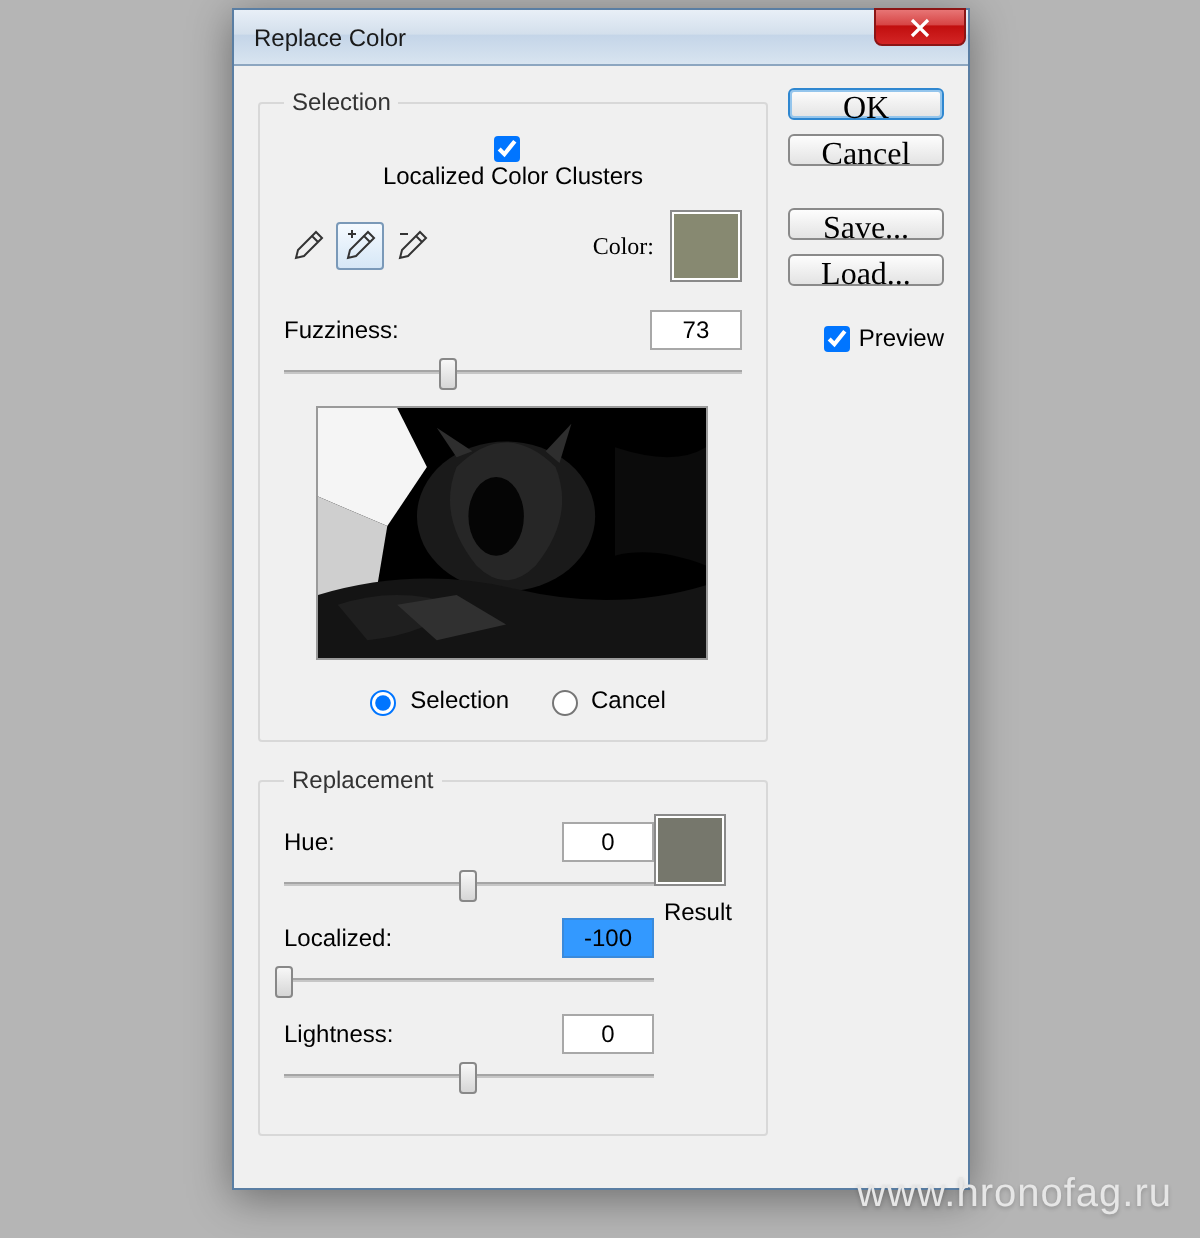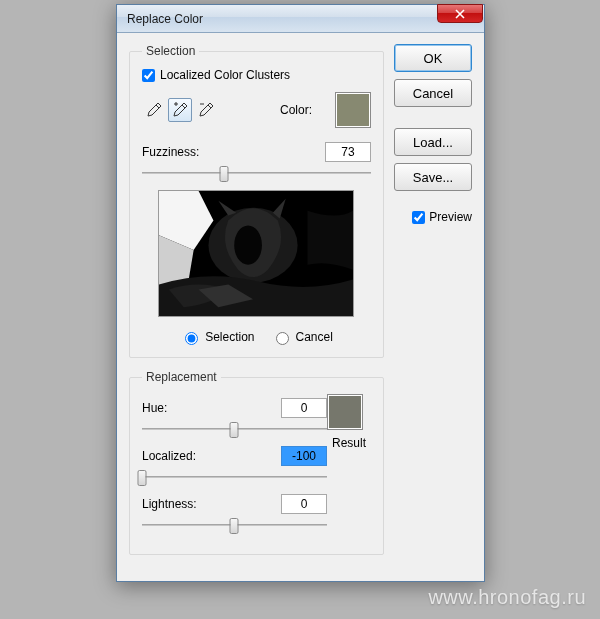--- a/index.html
+++ b/index.html
@@ -59,21 +59,21 @@
   .main-col { width: 268px; }
   .side-col { width: 82px; display: flex; flex-direction: column; align-items: stretch; }
   fieldset {
     border: 1px solid #d8d8d8;
     border-radius: 2px;
     margin: 0 0 12px 0;
     padding: 8px 12px 12px 12px;
     background: #f0f0f0;
   }
   legend { padding: 0 4px; color: #333; }
-  .row { display: flex; align-items: center; }
+  .row { display: flex; align-items: center; flex-direction: column; }
   .checkbox-row { margin: 2px 0 10px 0; }
   .checkbox-row input { margin: 0 5px 0 0; vertical-align: middle; }
   .tools-row { display: flex; align-items: center; margin-bottom: 14px; }
   .tool-btn {
     width: 24px; height: 24px;
     border: 1px solid transparent;
     display: flex; align-items: center; justify-content: center;
     margin-right: 2px;
     border-radius: 2px;
   }
@@ -112,47 +112,47 @@
   .preview-img {
     width: 196px; height: 127px;
     border: 1px solid #9a9a9a;
     background: #000;
     display: block;
     margin: 6px auto 12px auto;
   }
   .radio-row { display: flex; gap: 16px; justify-content: center; margin-top: 4px; }
   .radio-row label { display: flex; align-items: center; gap: 4px; }
   .side-btn {
-    height: 28px;
+    height: 16px;
     margin-bottom: 7px;
     border: 1px solid #8a8a8a;
     border-radius: 3px;
     background: linear-gradient(to bottom, #fdfdfd, #e3e3e3);
-    font-family: Liberation Sans, sans-serif; font-size: 13px;
+    font-family: Liberation Serif, serif; font-size: 16px;
     cursor: default;
   }
   .side-btn.primary {
     border: 1px solid #2f87d0;
     box-shadow: 0 0 0 1px #94c5ec inset;
   }
   .side-gap { height: 14px; }
   .preview-chk { margin-top: 12px; display: flex; align-items: flex-end; justify-content: flex-end; gap:4px;}
   .preview-chk input { margin:0; }
   .rep-row { display:flex; align-items:center; justify-content: space-between; margin: 6px 0 1px; }
   .rep-grid { display:flex; gap: 0; align-items:flex-start;}
   .rep-left { flex:1; }
   .rep-right { width: 44px; text-align:center; padding-top:2px;}
   .swatch-result { width:36px; height:36px; background:#76776c; border:1px solid #8a8a8a; box-shadow: inset 0 0 0 1px #fff; margin-bottom:6px;}
   .watermark {
     position:absolute; right:14px; bottom:10px;
     color:#e6e6e6; font-size:20px; letter-spacing:0.5px;
     font-family: Arial, sans-serif;
     text-shadow: 0 1px 2px rgba(0,0,0,0.2);
   }
-  .color-label { margin-left:auto; margin-right:15px; }
+  .color-label { margin-left:auto; margin-right:0;font-family:Liberation Serif, serif; }
 </style>
 </head>
 <body>
 
 <div class="dialog">
   <div class="titlebar">
     <span class="titlebar-title">Replace Color</span>
     <div class="close-btn">
       <svg viewBox="0 0 10 10">
           <path d="M1 1 L9 9 M9 1 L1 9" stroke="#fff" stroke-width="1.6"></path>
@@ -264,22 +264,22 @@
             <div>Result</div>
           </div>
         </div>
       </fieldset>
     </div>
 
     <div class="side-col">
       <button class="side-btn primary">OK</button>
       <button class="side-btn">Cancel</button>
       <div class="side-gap"></div>
+      <button class="side-btn">Save...</button>
       <button class="side-btn">Load...</button>
-      <button class="side-btn">Save...</button>
       <div class="preview-chk">
         <input type="checkbox" checked="" style="">
         <span>Preview</span>
       </div>
     </div>
   </div>
 </div>
 
 <div class="watermark">www.hronofag.ru</div>
 

